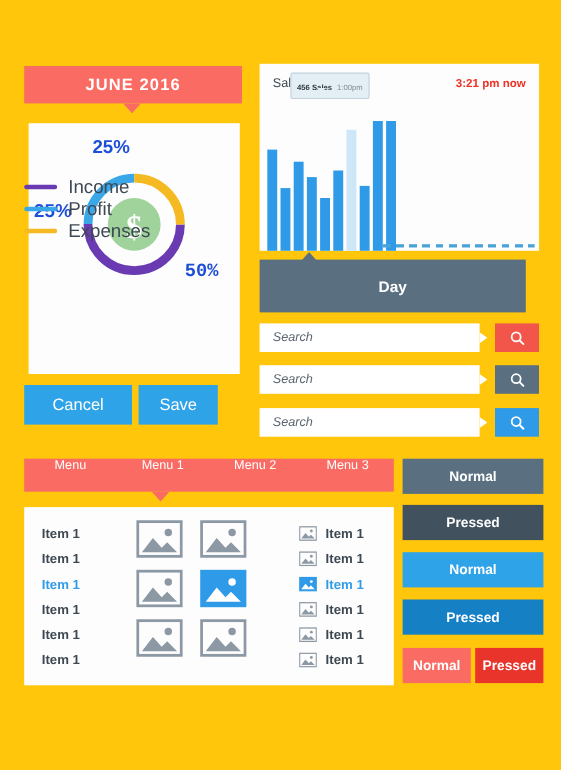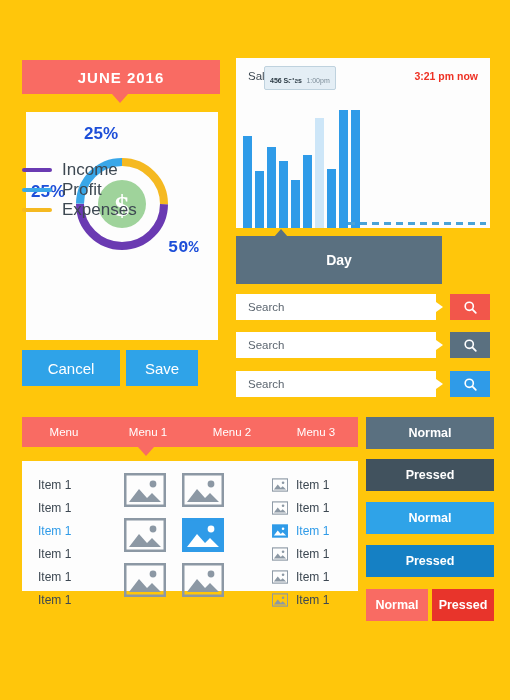--- a/index.html
+++ b/index.html
@@ -78,27 +78,27 @@
     position: absolute; left: 112px; bottom: 3px; right: 4px; height: 3px;
     background: repeating-linear-gradient(to right, #4AA3D8 0 7px, transparent 7px 12px);
   }
 
   
   #tabs-pointer {
     left: 274px; top: 229px; width: 0; height: 0;
     border-left: 7px solid transparent; border-right: 7px solid transparent;
     border-bottom: 8px solid #5A7080;
   }
-  #seg-tabs { left: 236px; top: 236px; width: 206px; height: 48px; display: flex; }
+  #seg-tabs { left: 236px; top: 236px; width: 242px; height: 48px; display: flex; }
   .seg { flex: 1; display: flex; align-items: center; justify-content: center;
          background: #5A7080; color: #FFFFFF; font-size: 14px; font-weight: bold; }
   .seg.active { background: #41525E; }
 
   
-  .search-row { left: 236px; width: 254px; height: 18px; }
+  .search-row { left: 236px; width: 254px; height: 18px; font-style: italic; }
   #search-row-0 { top: 294px; }
   #search-row-1 { top: 332px; }
   #search-row-2 { top: 371px; }
   .search-field {
     position: absolute; left: 0; top: 0; width: 200px; height: 26px;
     background: #FFFFFF; display: flex; align-items: center; padding-left: 12px;
   }
   .search-field .ph { color: #5C6670; font-size: 11.5px; }
   .field-pointer {
     position: absolute; left: 200px; top: 8px; width: 0; height: 0;
@@ -108,30 +108,30 @@
   .search-btn {
     position: absolute; left: 214px; top: 0; width: 40px; height: 26px;
     display: flex; align-items: center; justify-content: center;
   }
   .sb-red   { background: #F2564B; }
   .sb-slate { background: #5A7080; }
   .sb-blue  { background: #2F9BE8; }
 
   
   #menu-bar { left: 22px; top: 417px; width: 336px; height: 30px; background: #F96B63; display: flex; }
-  .menu-item { flex: 1; display: flex; align-items: center; justify-content: center;
+  .menu-item { flex: 1; display: flex; align-items: flex-start; justify-content: center;
                color: #FFFFFF; font-size: 11.5px; }
   #menu-pointer {
     left: 138px; top: 447px; width: 0; height: 0;
     border-left: 8px solid transparent; border-right: 8px solid transparent;
     border-top: 9px solid #F96B63;
   }
 
   
-  #list-panel { left: 22px; top: 461px; width: 336px; height: 130px; }
+  #list-panel { left: 22px; top: 461px; width: 336px; height: 162px; font-weight: bold; }
   .col-left  { position: absolute; left: 16px;  top: 12px; width: 70px; }
   .li-text { height: 23px; display: flex; align-items: center; color: #3D4852; font-size: 12px; }
   .li-text.sel { color: #2F9BE8; }
   .thumbs { position: absolute; top: 12px; display: flex; flex-direction: column; gap: 11px; }
   #thumbs-a { left: 102px; }
   #thumbs-b { left: 160px; }
   .thumb { width: 42px; height: 34px; }
   .col-right { position: absolute; left: 250px; top: 12px; width: 86px; }
   .ri-row { height: 23px; display: flex; align-items: center; gap: 8px; }
   .ri-row .ri-label { color: #3D4852; font-size: 12px; }

